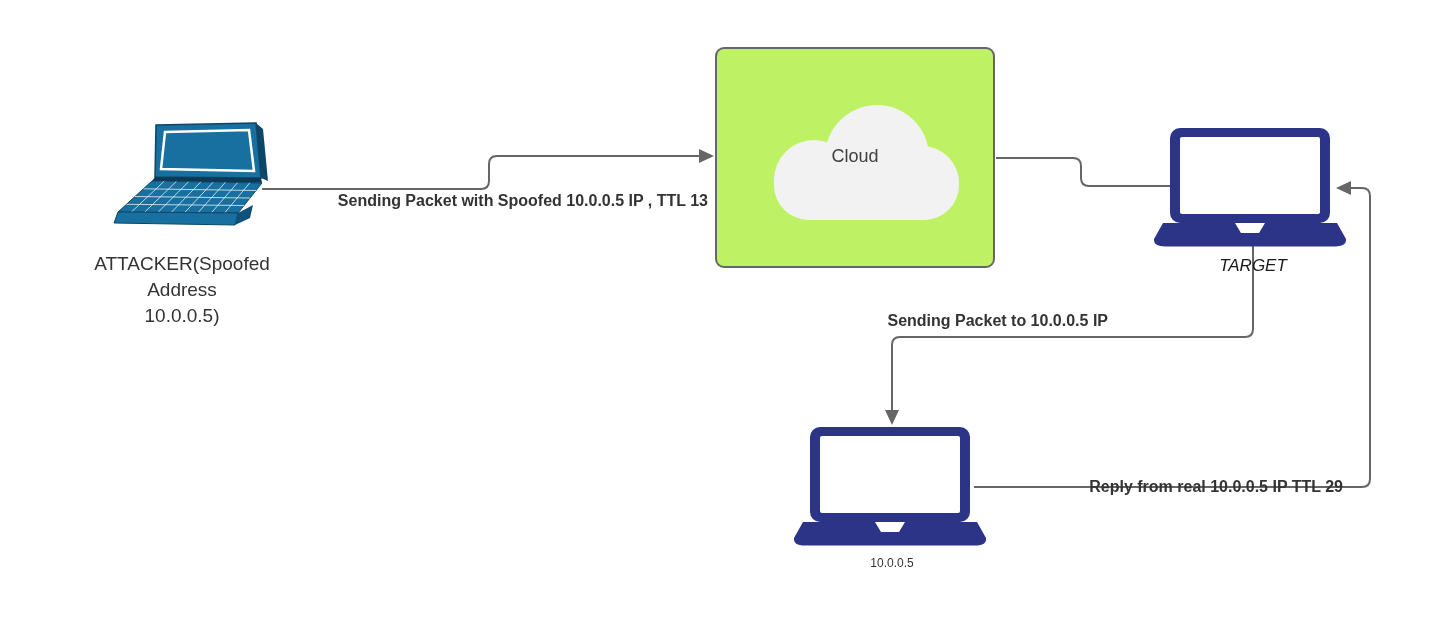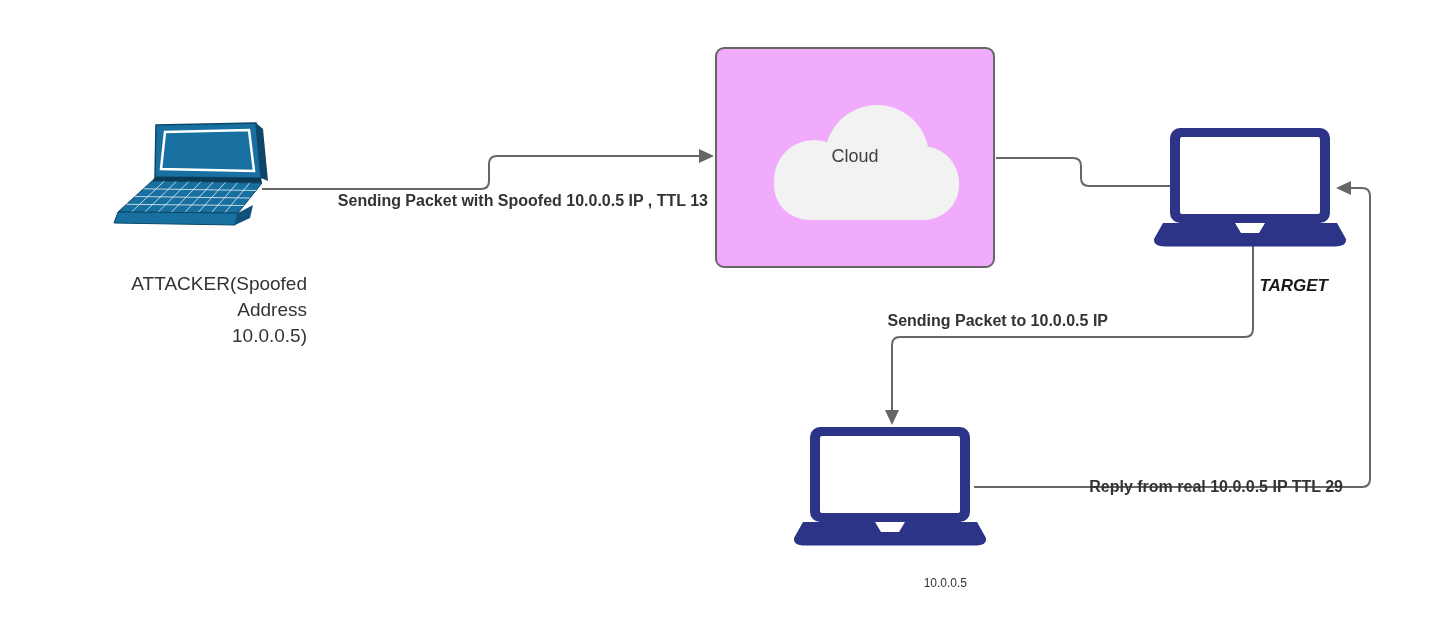--- a/index.html
+++ b/index.html
@@ -16,30 +16,30 @@
   #edges{position:absolute;left:0;top:0;width:1449px;height:622px;pointer-events:none;}
   .edge-path{fill:none;stroke:var(--connector,#666666);stroke-width:2;stroke-linejoin:round;}
   .edge-arrow{fill:var(--connector,#666666);stroke:none;}
   
   .edge-label{
     position:absolute;text-align:right;
     font-size:16px;font-weight:bold;color:var(--label-text,#333333);
     line-height:18px;white-space:nowrap;
   }
   .node-label{
-    position:absolute;text-align:right;
+    position:absolute;text-align:center;
     font-size:19px;color:var(--label-text,#383838);
-    line-height:26px;white-space:pre-line;margin-top:20px;
+    line-height:26px;white-space:pre-line;
   }
   .node-label.small{font-size:12px;line-height:20px;}
-  .node-label.target{font-size:17px;font-weight:bold;font-style:italic;color:#1a1a1a;}
+  .node-label.target{font-size:17px;font-weight:normal;font-style:italic;color:#1a1a1a;}
   
   #cloud-box{
     position:absolute;left:715px;top:47px;width:280px;height:221px;
-    background:#f0abfc;border:2px solid var(--box-border,#666666);border-radius:9px;
+    background:#bef264;border:2px solid var(--box-border,#666666);border-radius:9px;
     box-sizing:border-box;
   }
   #cloud-label{
     position:absolute;left:0;top:96px;width:276px;text-align:center;
     font-size:18px;color:#404040;line-height:22px;
   }
 </style>
 </head>
 <body>
 

